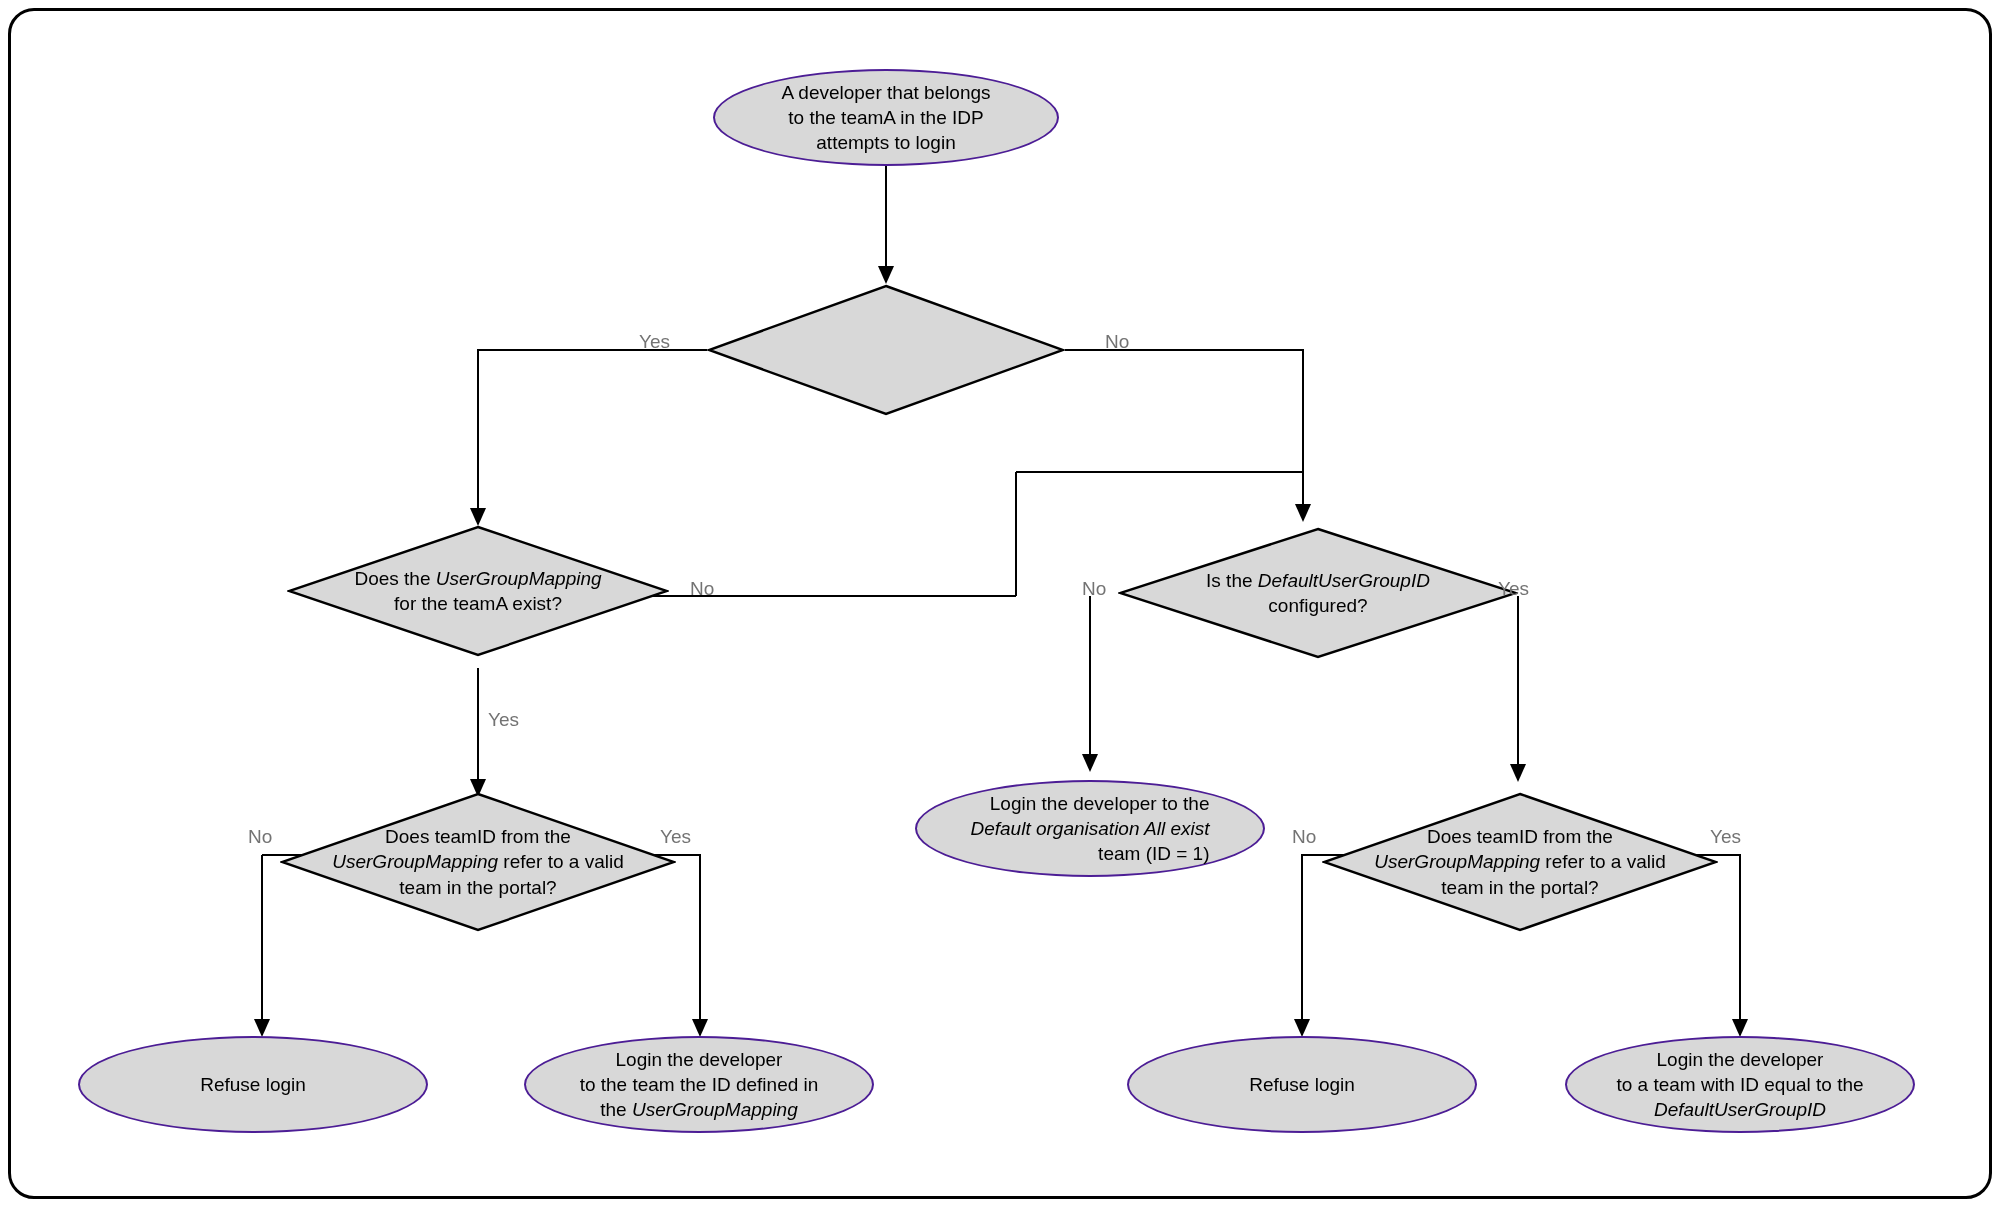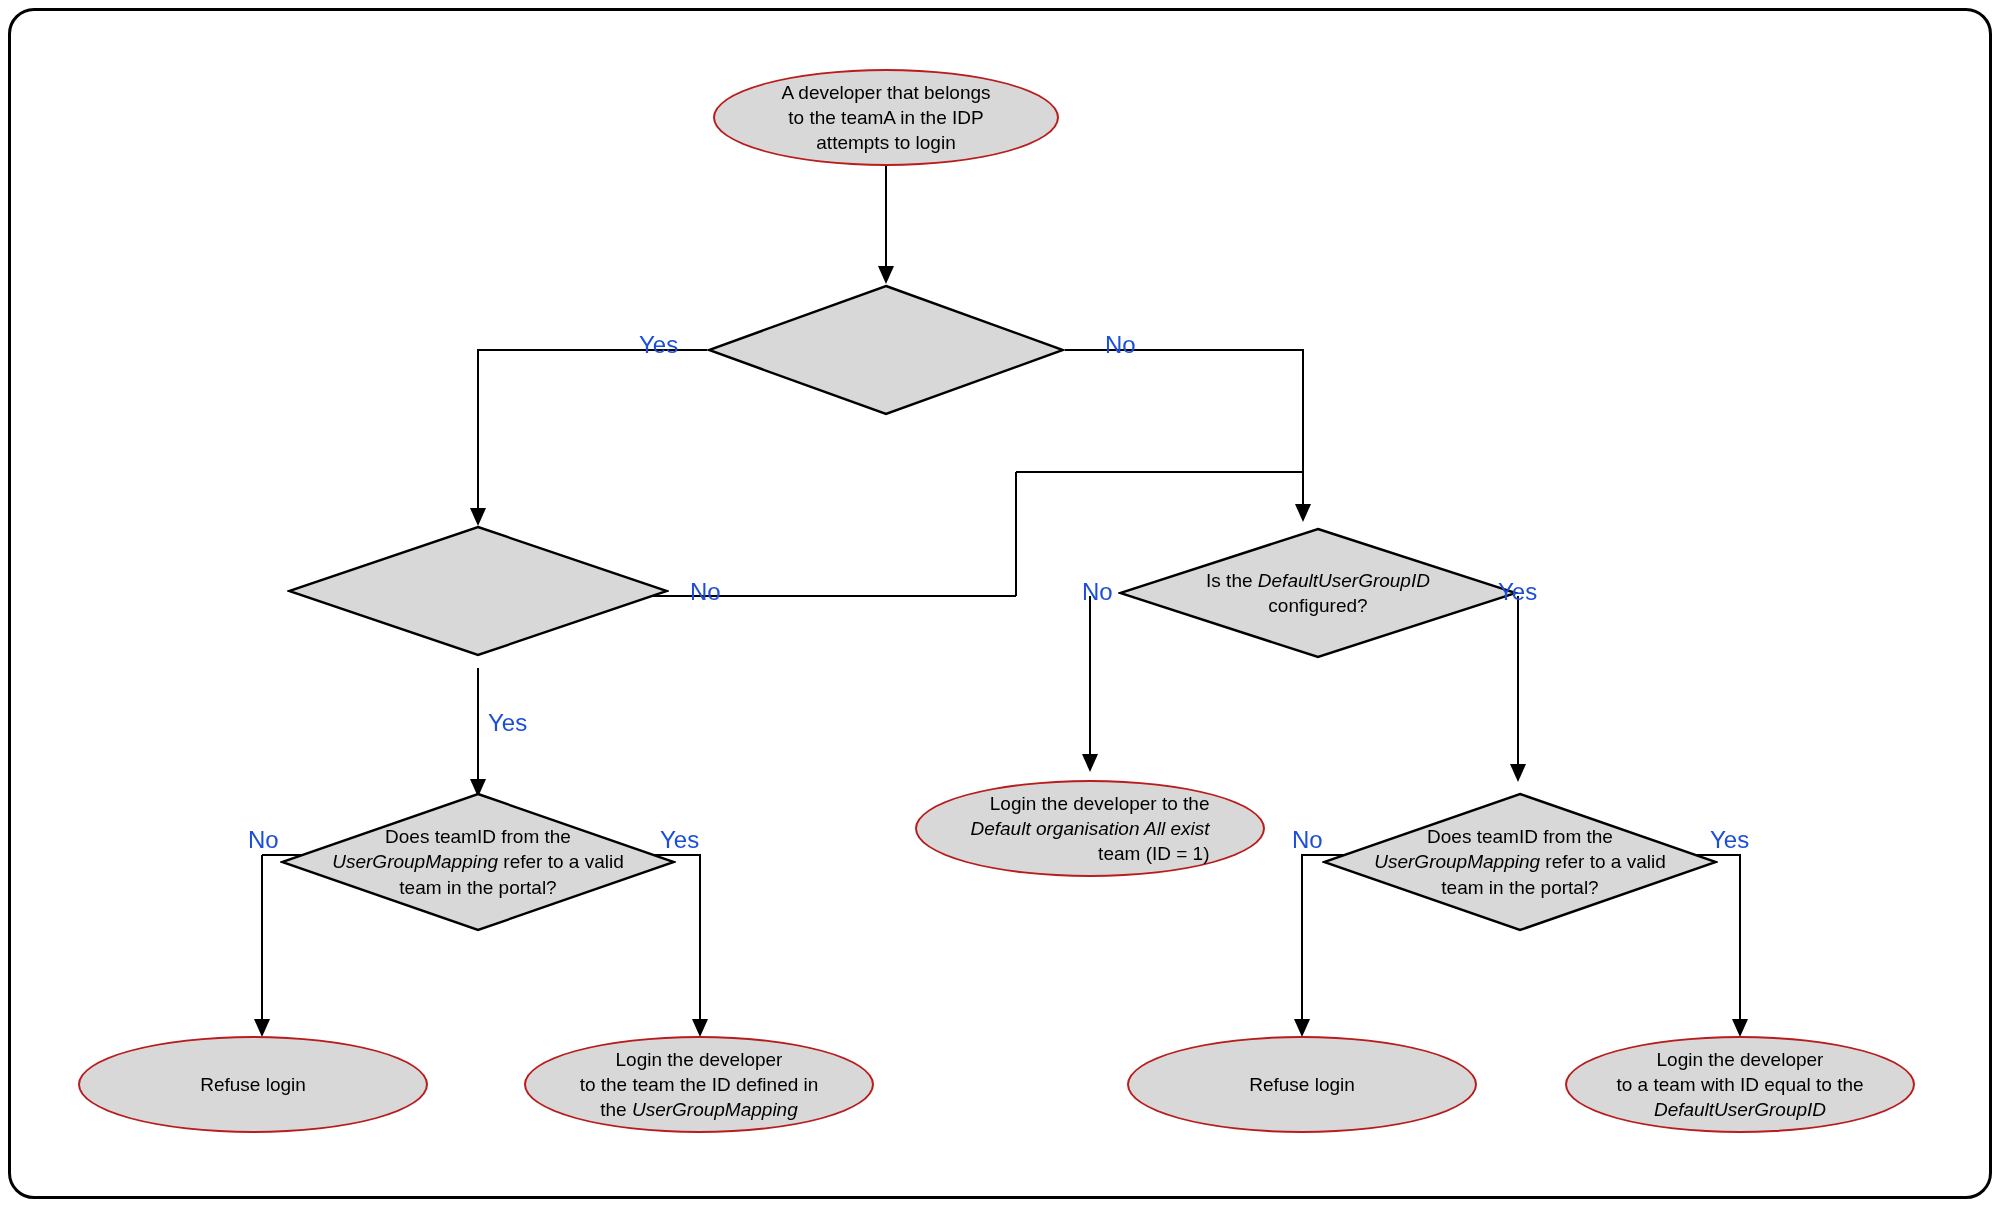--- a/index.html
+++ b/index.html
@@ -31,21 +31,21 @@
     left: 0;
     top: 0;
     width: 2000px;
     height: 1207px;
     pointer-events: none;
   }
   .node {
     position: absolute;
     box-sizing: border-box;
     background: #d8d8d8;
-    border: 2px solid #b91c1c;
+    border: 2px solid #4c1d95;
     display: flex;
     align-items: center;
     justify-content: center;
     text-align: center;
     color: #000000;
   }
   .node .txt {
     display: block;
     line-height: 1.32;
     padding: 0 8px;
@@ -63,22 +63,22 @@
     position: absolute;
     left: 0; top: 0;
     width: 100%; height: 100%;
   }
   .diamond .txt {
     position: relative;
     z-index: 2;
   }
   .edge-label {
     position: absolute;
-    font-size: 24px;
-    color: #1d4ed8;
+    font-size: 19px;
+    color: #737373;
     white-space: nowrap;
   }
   .ital { font-style: italic; }
 </style>
 </head>
 <body>
 
 <div id="stage">
   <div class="frame"></div>
 
@@ -132,20 +132,22 @@
   <div class="node diamond" style="left:707px; top:284px; width:358px; height:132px;">
     <svg class="dshape" viewBox="0 0 358 132" preserveAspectRatio="none">
       <polygon points="179,2 356,66 179,130 2,66" fill="#d8d8d8" stroke="#000000" stroke-width="2.4" vector-effect="non-scaling-stroke"></polygon>
     </svg>
   </div>
 
   <div class="node diamond" style="left:287px; top:525px; width:382px; height:132px;">
     <svg class="dshape" viewBox="0 0 382 132" preserveAspectRatio="none">
       <polygon points="191,2 380,66 191,130 2,66" fill="#d8d8d8" stroke="#000000" stroke-width="2.4" vector-effect="non-scaling-stroke"></polygon>
     </svg>
+    <span class="txt">Does the <span class="ital">UserGroupMapping</span>
+for the teamA exist?</span>
   </div>
 
   <div class="node diamond" style="left:1118px; top:527px; width:400px; height:132px;">
     <svg class="dshape" viewBox="0 0 400 132" preserveAspectRatio="none">
       <polygon points="200,2 398,66 200,130 2,66" fill="#d8d8d8" stroke="#000000" stroke-width="2.4" vector-effect="non-scaling-stroke"></polygon>
     </svg>
     <span class="txt">Is the <span class="ital">DefaultUserGroupID</span>
 configured?</span>
   </div>
 

